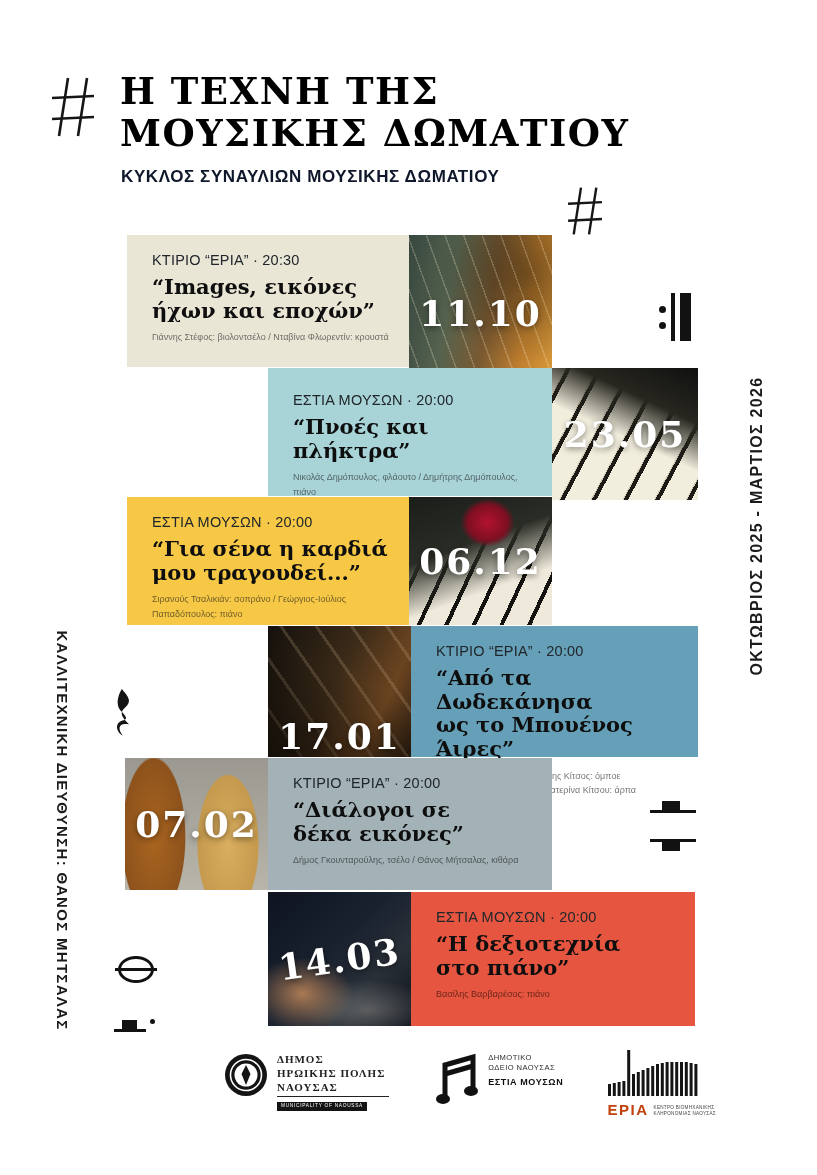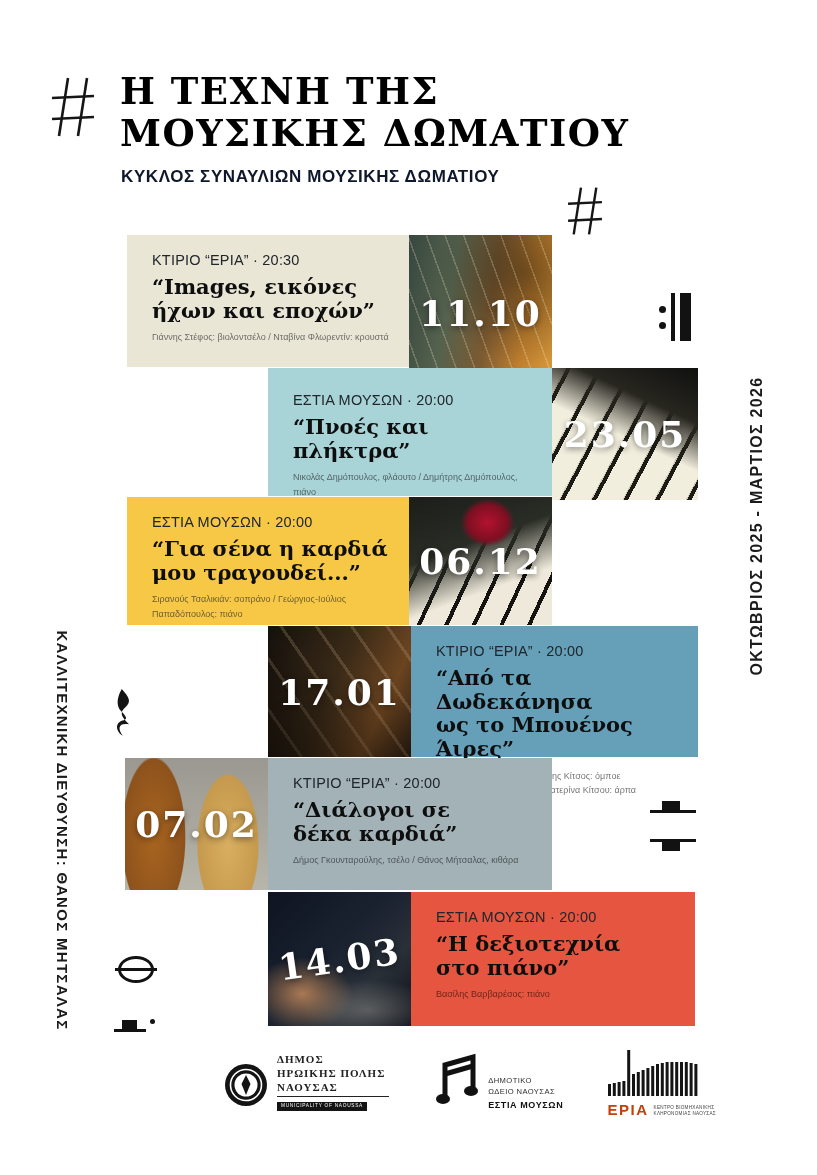--- a/index.html
+++ b/index.html
@@ -80,21 +80,21 @@
   .rest-line .dot{position:absolute;width:5px;height:5px;border-radius:50%;background:#121212;
                   right:-9px;top:-10px;}
 
   .eye{width:30px;height:21px;border:3.5px solid #121212;border-radius:50%;position:relative;}
   .eye:after{content:"";position:absolute;left:-6px;right:-6px;top:50%;height:3px;margin-top:-1.5px;
              background:#121212;}
 
   
   .footer{position:absolute;left:224px;top:1044px;width:492px;height:76px;display:flex;
           align-items:center;justify-content:space-between;}
-  .logo{display:flex;align-items:flex-end;gap:9px;}
+  .logo{display:flex;align-items:flex-start;gap:9px;}
   .seal-text{font-family:"Liberation Serif",serif;font-weight:700;font-size:11px;letter-spacing:1px;
              line-height:1.25;color:#222;}
   .seal-text .muni{display:inline-block;margin-top:3px;background:#141414;color:#fff;
              font-family:"Liberation Sans",sans-serif;font-weight:400;font-size:4.8px;
              letter-spacing:0.7px;padding:1.5px 4px;}
   .seal-rule{height:1px;background:#222;margin-top:2px;width:112px;}
   .odeio-text{font-size:7.6px;letter-spacing:0.4px;line-height:1.35;color:#2c2c2c;}
   .odeio-text .bold{font-size:9px;font-weight:700;letter-spacing:0.6px;color:#101010;margin-top:2px;}
   .odeio-text span{display:block;}
   .eria{display:flex;flex-direction:column;align-items:flex-start;}
@@ -168,21 +168,21 @@
       <span>μου τραγουδεί...”</span>
     </div>
     <div class="perf">
       <span>Σιρανούς Τσαλικιάν: σοπράνο / Γεώργιος-Ιούλιος Παπαδόπουλος: πιάνο</span>
     </div>
   </div>
   <div class="img i3" style="left:409px;top:497px;width:143px;height:128px;">
     <div class="date">06.12</div>
   </div>
 
-  <div class="img i4" style="left:268px;top:626px;width:143px;height:131px;">
+  <div class="img i4" style="left:268px;top:626px;width:143px;height:131px;align-items:flex-end;">
     <div class="date">17.01</div>
   </div>
   <div class="card c4" style="left:411px;top:626px;width:287px;height:131px;">
     <div class="venue">ΚΤΙΡΙΟ “ΕΡΙΑ” · 20:00</div>
     <div class="etitle">
       <span>“Από τα Δωδεκάνησα</span>
       <span>ως το Μπουένος Άιρες”</span>
     </div>
     <div class="perf">
       <span>Jung Eun Lee: βιολί / Δημήτρης Κίτσος: όμποε</span>
@@ -190,21 +190,21 @@
     </div>
   </div>
 
   <div class="img i5" style="left:125px;top:758px;width:143px;height:132px;">
     <div class="date">07.02</div>
   </div>
   <div class="card c5" style="left:268px;top:758px;width:284px;height:132px;">
     <div class="venue">ΚΤΙΡΙΟ “ΕΡΙΑ” · 20:00</div>
     <div class="etitle">
       <span>“Διάλογοι σε</span>
-      <span>δέκα καρδιά”</span>
+      <span>δέκα εικόνες”</span>
     </div>
     <div class="perf">
       <span>Δήμος Γκουνταρούλης, τσέλο / Θάνος Μήτσαλας, κιθάρα</span>
     </div>
   </div>
 
   <div class="img i6" style="left:268px;top:892px;width:143px;height:134px;">
     <div class="date tilt">14.03</div>
   </div>
   <div class="card c6" style="left:411px;top:892px;width:284px;height:134px;">

